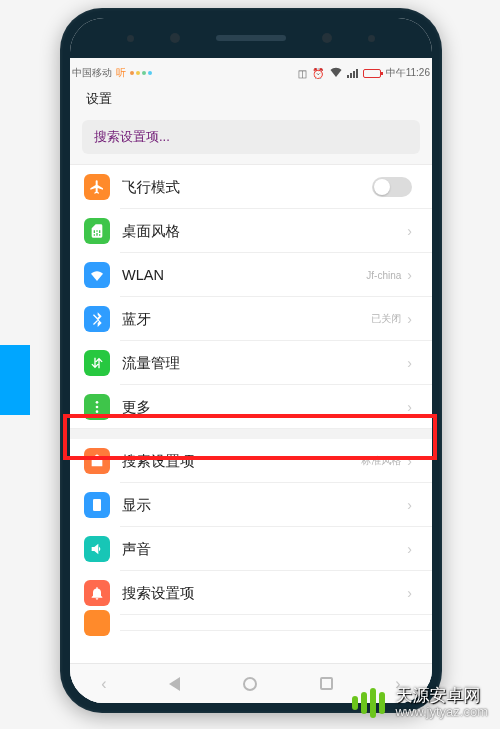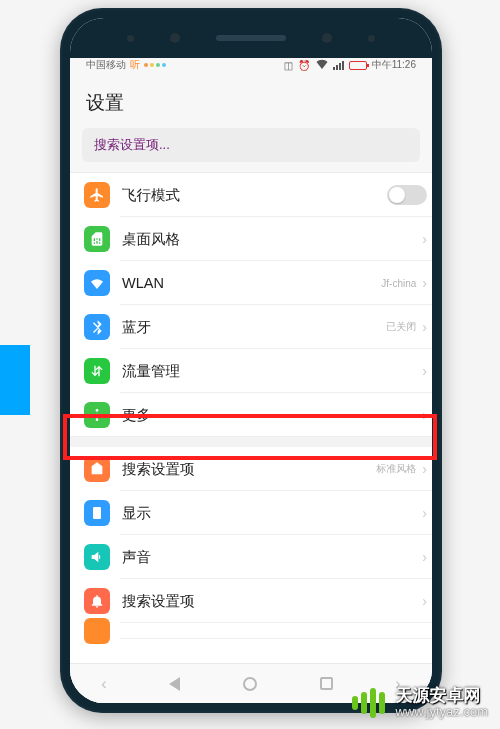--- a/index.html
+++ b/index.html
@@ -54,62 +54,62 @@
   .sensor-dot.sm { width: 7px; height:7px; }
   .screen {
     background: #f7f7f7;
     height: calc(100% - 40px);
     display: flex;
     flex-direction: column;
   }
   .status-bar {
     height: 22px;
     display: flex;
-    align-items: flex-start;
-    padding: 0 16px;
+    align-items: flex-end;
+    padding: 0 2px;
     font-size: 10px;
     color: #666;
     background: #f7f7f7;
   }
   .status-left { display:flex; align-items:center; gap:4px; flex:1; }
   .status-left .dots { display:flex; gap:2px; }
   .status-left .dot { width:4px; height:4px; border-radius:50%; }
   .status-right { display:flex; align-items:center; gap:5px; font-size:10px; }
   .sig-bars { display:flex; align-items:flex-end; gap:1px; height:9px; }
   .sig-bars span { width:2px; background:#555; }
   .sig-bars span:nth-child(1){height:3px;} .sig-bars span:nth-child(2){height:5px;}
   .sig-bars span:nth-child(3){height:7px;} .sig-bars span:nth-child(4){height:9px;}
   .batt { width:18px; height:9px; border:1px solid #e03030; border-radius:2px; position:relative;}
   .batt::after { content:''; position:absolute; right:-3px; top:2px; width:2px; height:3px; background:#e03030;}
   .batt-fill { width:5px; height:100%; background:#e03030;}
   .header {
     padding: 10px 16px 6px;
     background: #f7f7f7;
   }
-  .header h1 { font-size: 19px; font-weight:500; color:#222; }
+  .header h1 { font-size: 13px; font-weight:500; color:#222; }
   .search-wrap { padding: 6px 12px 10px; background:#f7f7f7; border-bottom:1px solid #ecebeb;}
   .search {
     background: #ededed;
     border-radius: 6px;
     height: 34px;
     display: flex; align-items: center;
     padding: 0 12px;
     color: #701a75;
     font-size: 13px;
   }
   .list {
     flex: 1;
     background: #fff;
     overflow: hidden;
   }
   .row {
     display: flex;
     align-items: center;
     height: 44px;
-    padding: 0 5px 0 14px;
+    padding: 0 20px 0 14px;
     position: relative;
     cursor: pointer;
   }
   .row::after {
     content:'';
     position:absolute;
     left: 50px; right: 0; bottom:0;
     height:1px; background:#eee;
   }
   .row.endgroup::after { left:0; }
@@ -158,21 +158,21 @@
     gap:10px;
     z-index:10;
   }
   .banner-icon {
     width:34px;height:34px;display:flex;gap:3px;align-items:center;
   }
   .banner-icon .bar { width:6px; border-radius:3px; background:#6cc51d;}
   .banner-icon .bar.b1{height:14px;} .banner-icon .bar.b2{height:22px;}
   .banner-icon .bar.b3{height:30px;} .banner-icon .bar.b4{height:22px;}
   .banner-text { display:flex;flex-direction:column;align-items:flex-start;line-height:1.15;}
-  .banner-text .cn{font-size:17px;color:#fff;font-weight:700;text-shadow:0 0 3px rgba(0,0,0,.9),1px 1px 1px #000;}
+  .banner-text .cn{font-size:17px;color:#fff;font-weight:400;text-shadow:0 0 3px rgba(0,0,0,.9),1px 1px 1px #000;}
   .banner-text .en{font-size:13px;color:#eee;text-shadow:0 0 2px rgba(0,0,0,.9);}
   
   .ic-orange{background:#ff8a2b;} .ic-green{background:#3ec54a;} .ic-blue{background:#2f9dff;}
   .ic-dgreen{background:#27c840;} .ic-teal{background:#17c6b6;} .ic-bell{background:#ff6a4d;}
   .icon svg{width:16px;height:16px;fill:#fff;}
 </style>
 </head>
 <body>
 
 <div class="blue-tab"></div>

